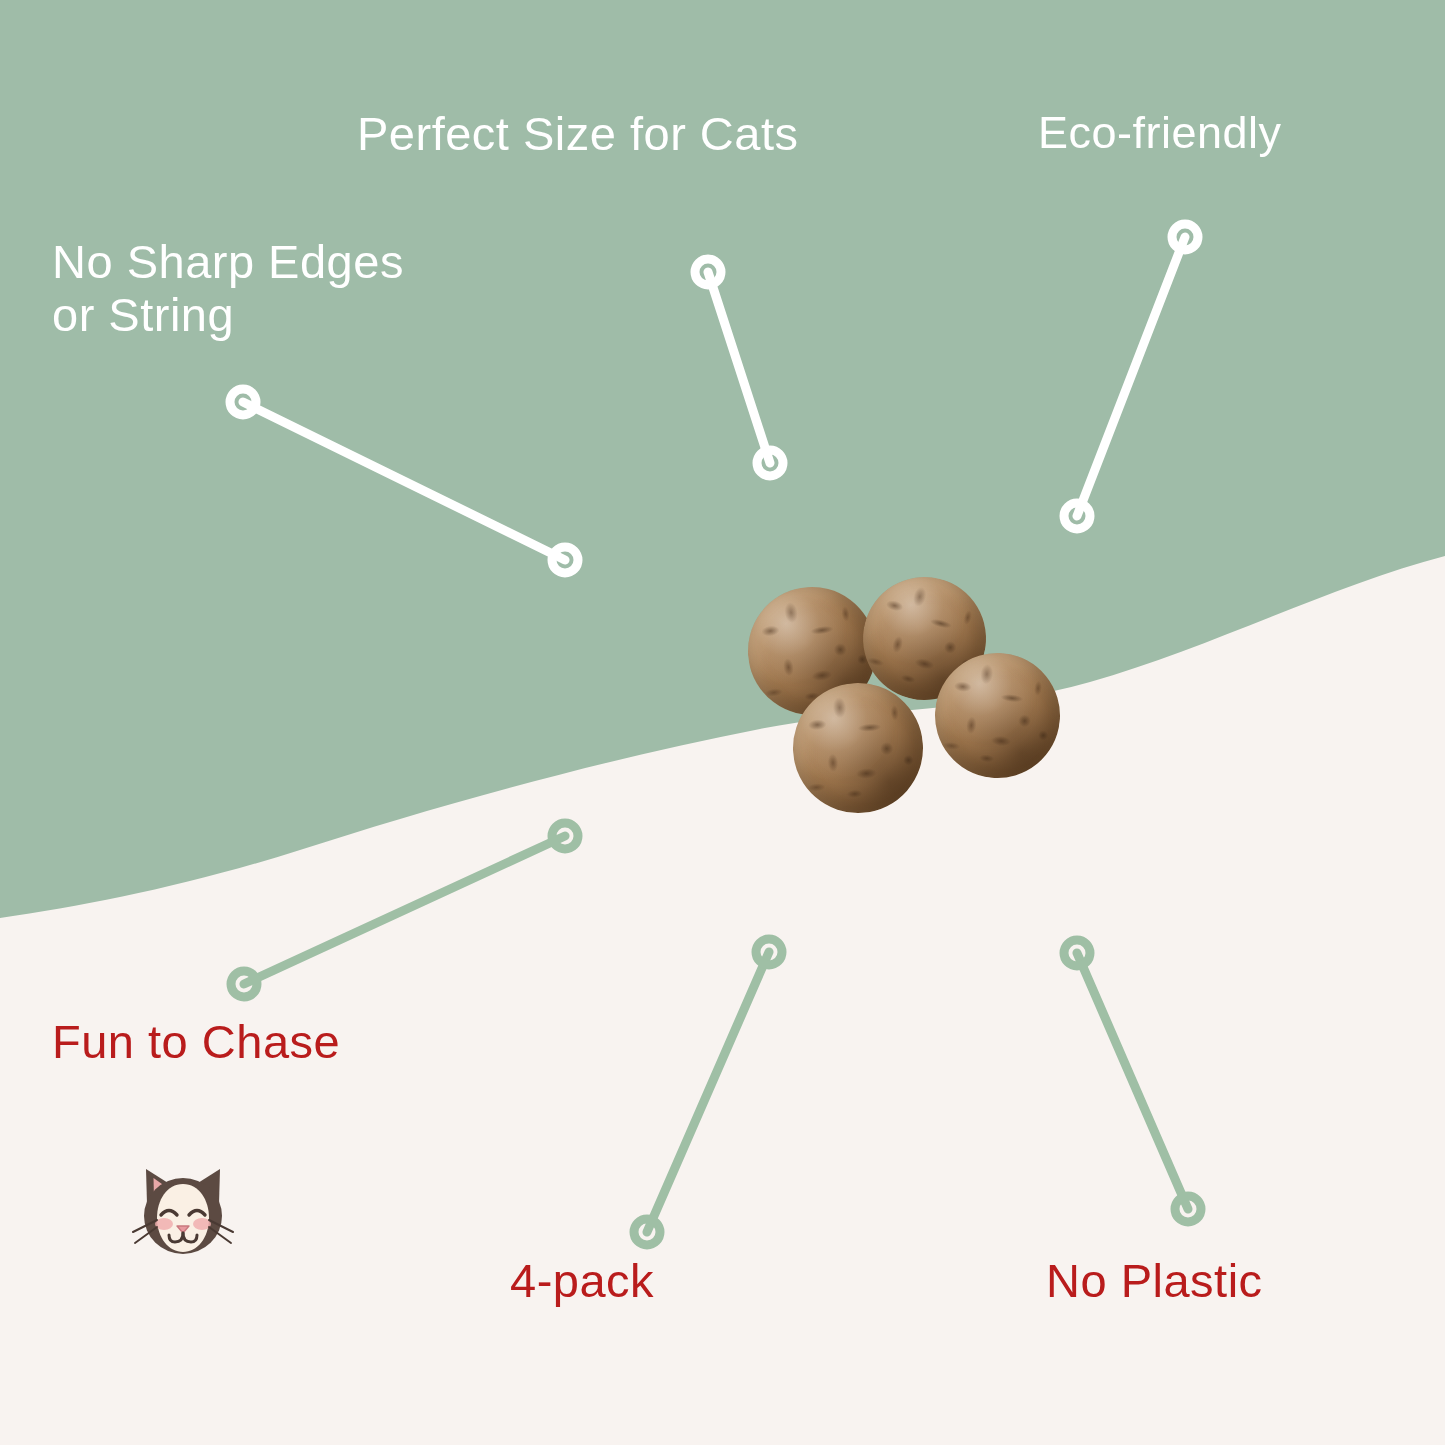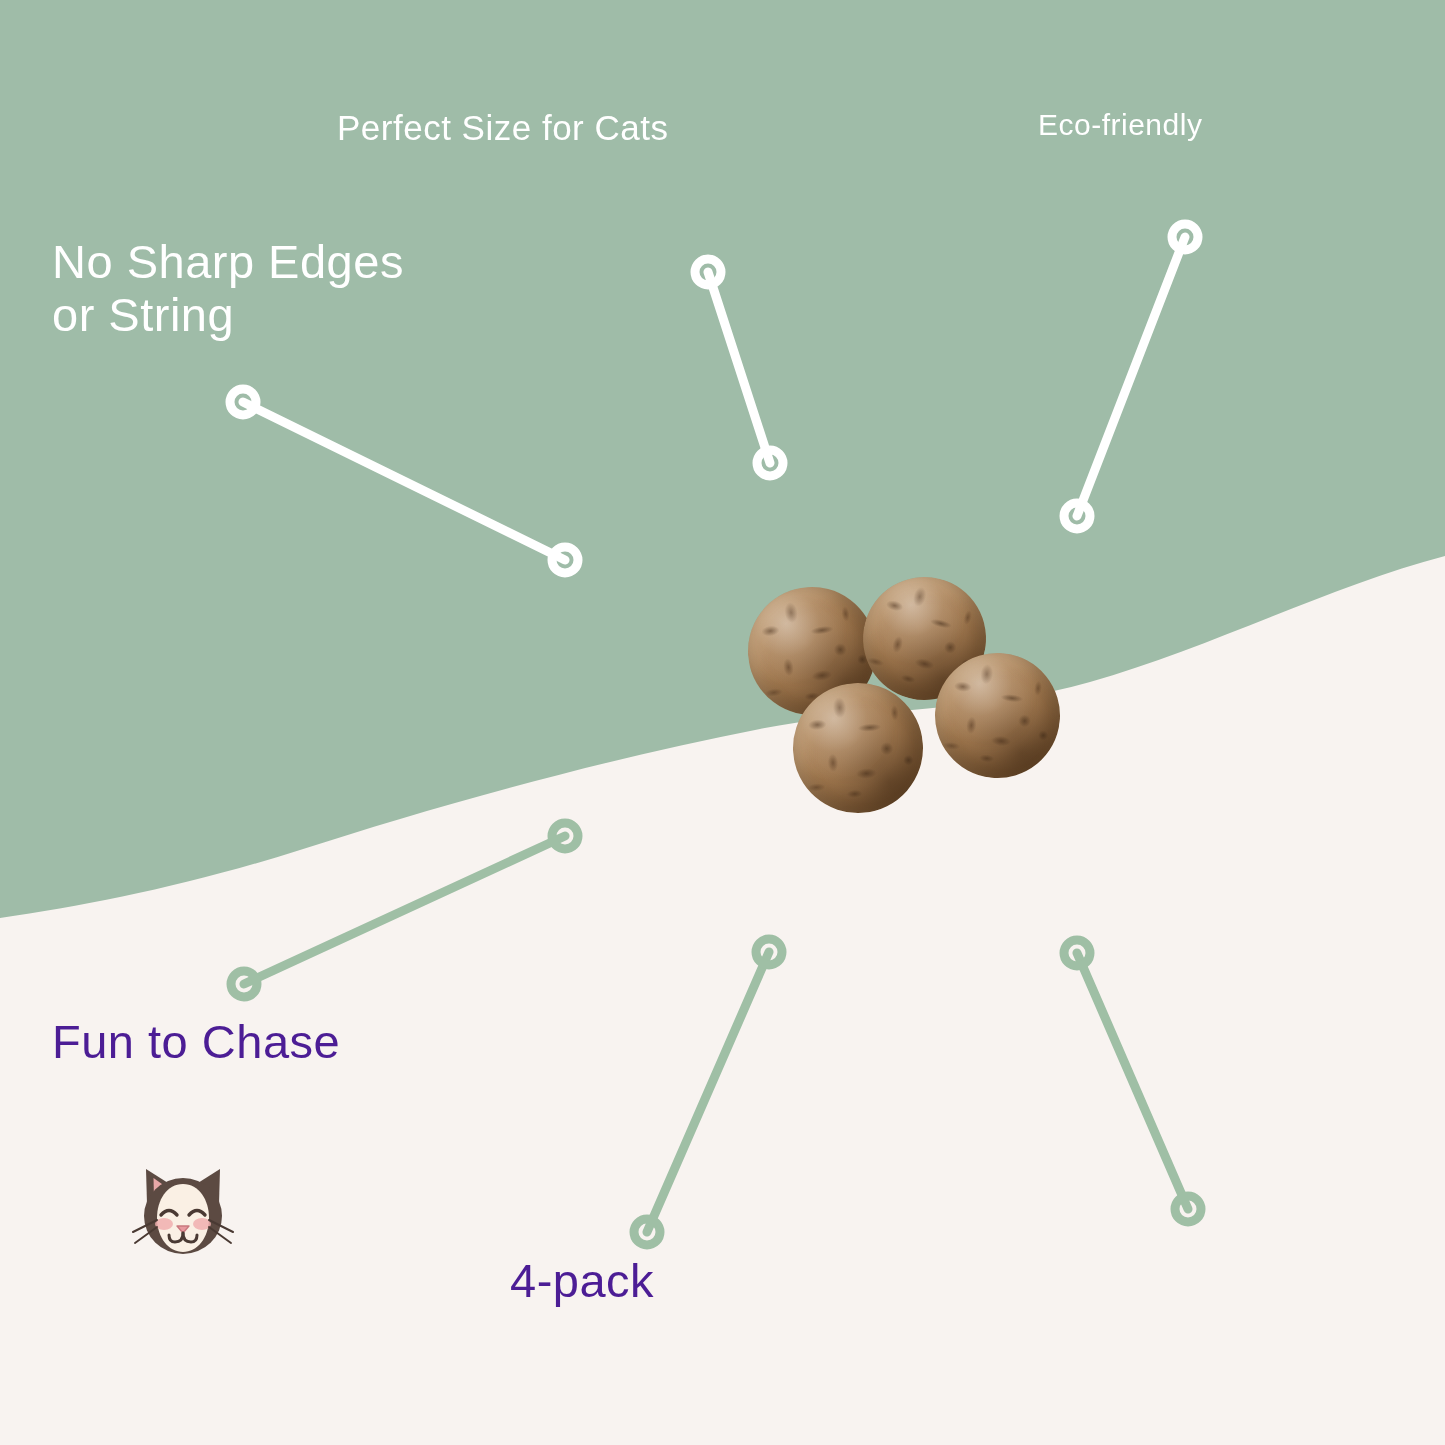--- a/index.html
+++ b/index.html
@@ -26,21 +26,21 @@
 
   .label {
     position: absolute;
     font-family: "Liberation Sans", sans-serif;
     font-weight: 300;
     letter-spacing: 0.5px;
     line-height: 1.12;
     white-space: pre;
   }
   .label.white { color: #FFFFFF; }
-  .label.green { color: #4c1d95; }
+  .label.green { color: #b91c1c; }
 
   
   #balls {
     position: absolute;
     left: 735px;
     top: 565px;
     width: 330px;
     height: 275px;
   }
   .ball {
@@ -148,28 +148,29 @@
     <g>
       <line x1="1077" y1="953" x2="1188" y2="1209" stroke="#9FBFA5" stroke-width="9" stroke-linecap="round"></line>
       <circle cx="1077" cy="953" r="13" fill="none" stroke="#9FBFA5" stroke-width="9"></circle>
       <circle cx="1188" cy="1209" r="13" fill="none" stroke="#9FBFA5" stroke-width="9"></circle>
     </g>
   </svg>
 
   <div class="label white" style="left:52px; top:236px; font-size:47px; text-align:left;">No Sharp Edges
 or String</div>
 
-  <div class="label white" style="left:337px; top:108px; font-size:35px; text-align:center;">Perfect Size for Cats</div>
+  <div class="label white" style="left:357px; top:108px; font-size:47px; text-align:center;">Perfect Size for Cats</div>
 
-  <div class="label white" style="left:1038px; top:108px; font-size:30px; text-align:left;">Eco-friendly</div>
+  <div class="label white" style="left:1038px; top:108px; font-size:45px; text-align:left;">Eco-friendly</div>
 
   <div class="label green" style="left:52px; top:1016px; font-size:47px; text-align:left;">Fun to Chase</div>
 
   <div class="label green" style="left:510px; top:1255px; font-size:47px; text-align:center;">4-pack</div>
 
+  <div class="label green" style="left:1046px; top:1255px; font-size:47px; text-align:left;">No Plastic</div>
 
   <div id="brand">
     <svg id="cat-mark" viewBox="0 0 112 108">
 
       <path d="M20,46 L19,11 L49,30 Z" fill="#5C4A42"></path>
       <path d="M27,40 L26.5,20 L42,31 Z" fill="#E8A8A8"></path>
       <path d="M92,46 L93,11 L63,30 Z" fill="#5C4A42"></path>
 
       <ellipse cx="56" cy="58" rx="39" ry="38" fill="#5C4A42"></ellipse>
 

